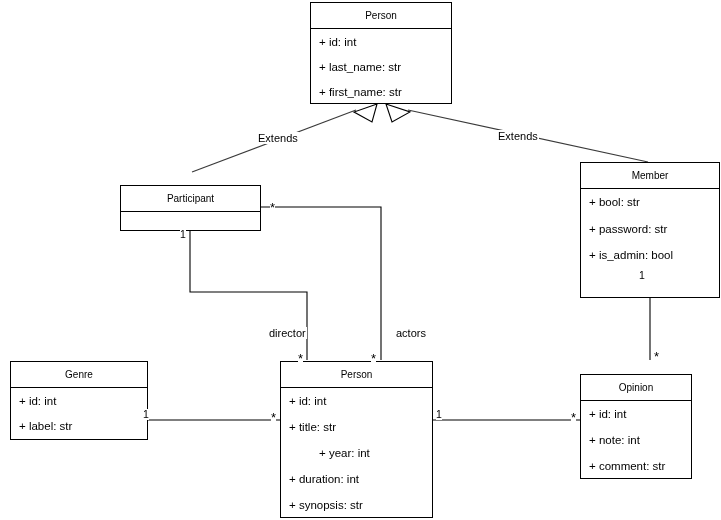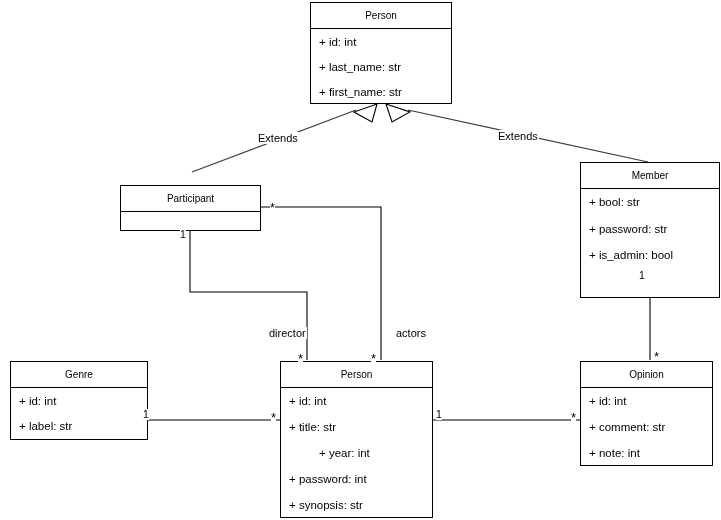--- a/index.html
+++ b/index.html
@@ -129,31 +129,31 @@
       <div class="uml-attr" style="line-height:25px;">+ label: str</div>
     </div>
   </div>
 
   <div class="uml-class" style="left:280px; top:361px; width:153px; height:157px;">
     <div class="uml-title">Person</div>
     <div class="uml-attrs">
       <div class="uml-attr" style="line-height:26px;">+ id: int</div>
       <div class="uml-attr" style="line-height:26px;">+ title: str</div>
       <div class="uml-attr" style="line-height:26px;margin-left:30px;">+ year: int</div>
-      <div class="uml-attr" style="line-height:26px;">+ password: int</div>
+      <div class="uml-attr" style="line-height:26px;">+ duration: int</div>
       <div class="uml-attr" style="line-height:26px;">+ synopsis: str</div>
     </div>
   </div>
 
-  <div class="uml-class" style="left:580px; top:361px; width:133px; height:105px;">
+  <div class="uml-class" style="left:580px; top:374px; width:112px; height:105px;">
     <div class="uml-title">Opinion</div>
     <div class="uml-attrs">
       <div class="uml-attr" style="line-height:26px;">+ id: int</div>
+      <div class="uml-attr" style="line-height:26px;">+ note: int</div>
       <div class="uml-attr" style="line-height:26px;">+ comment: str</div>
-      <div class="uml-attr" style="line-height:26px;">+ note: int</div>
     </div>
   </div>
 
   <div class="edge-label" style="left:257px; top:132px;">Extends</div>
 
   <div class="edge-label" style="left:497px; top:130px;">Extends</div>
 
   <div class="edge-label" style="left:268px; top:327px;">director</div>
 
   <div class="edge-label" style="left:395px; top:327px;">actors</div>

